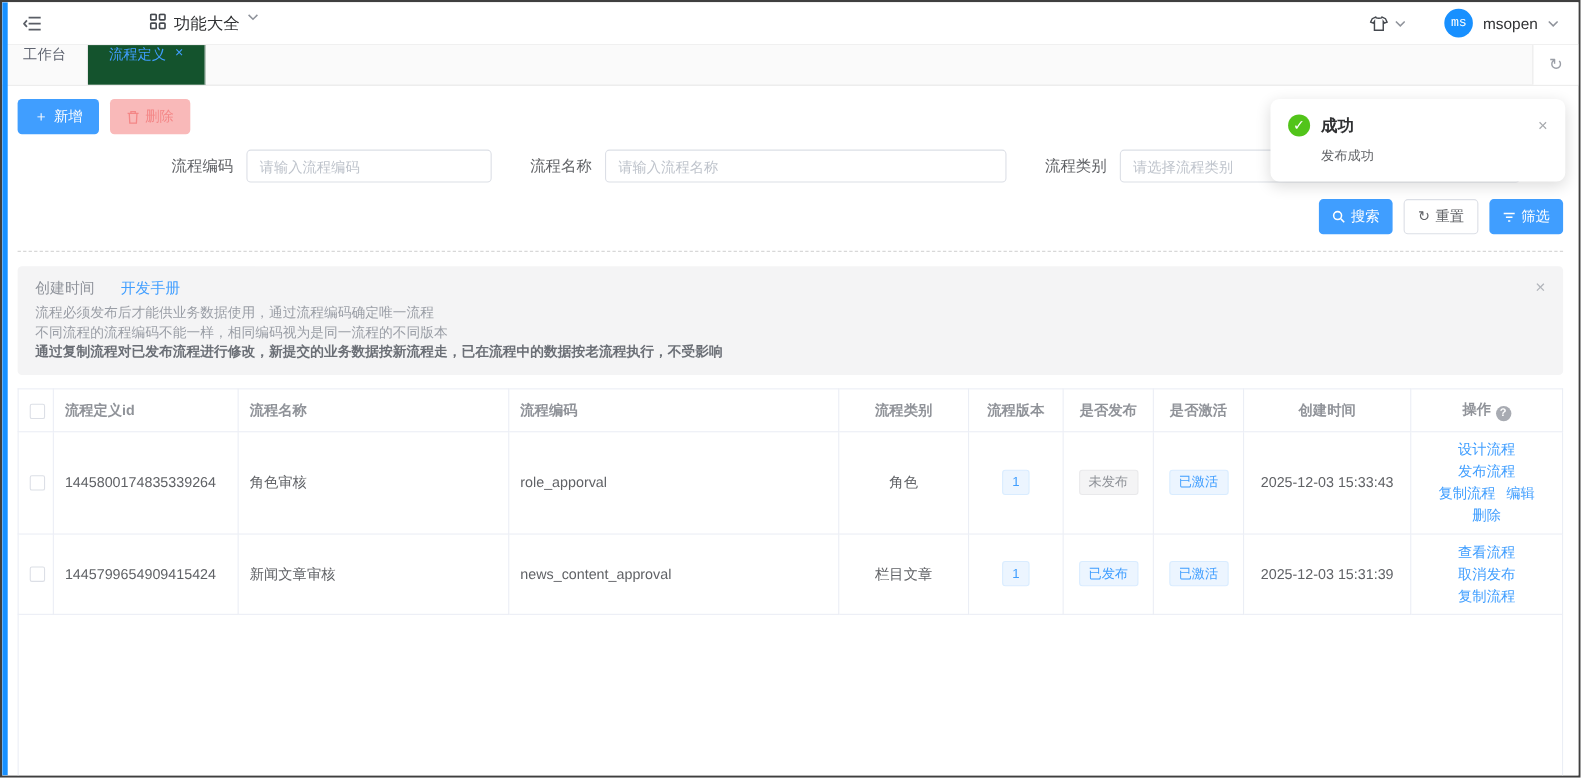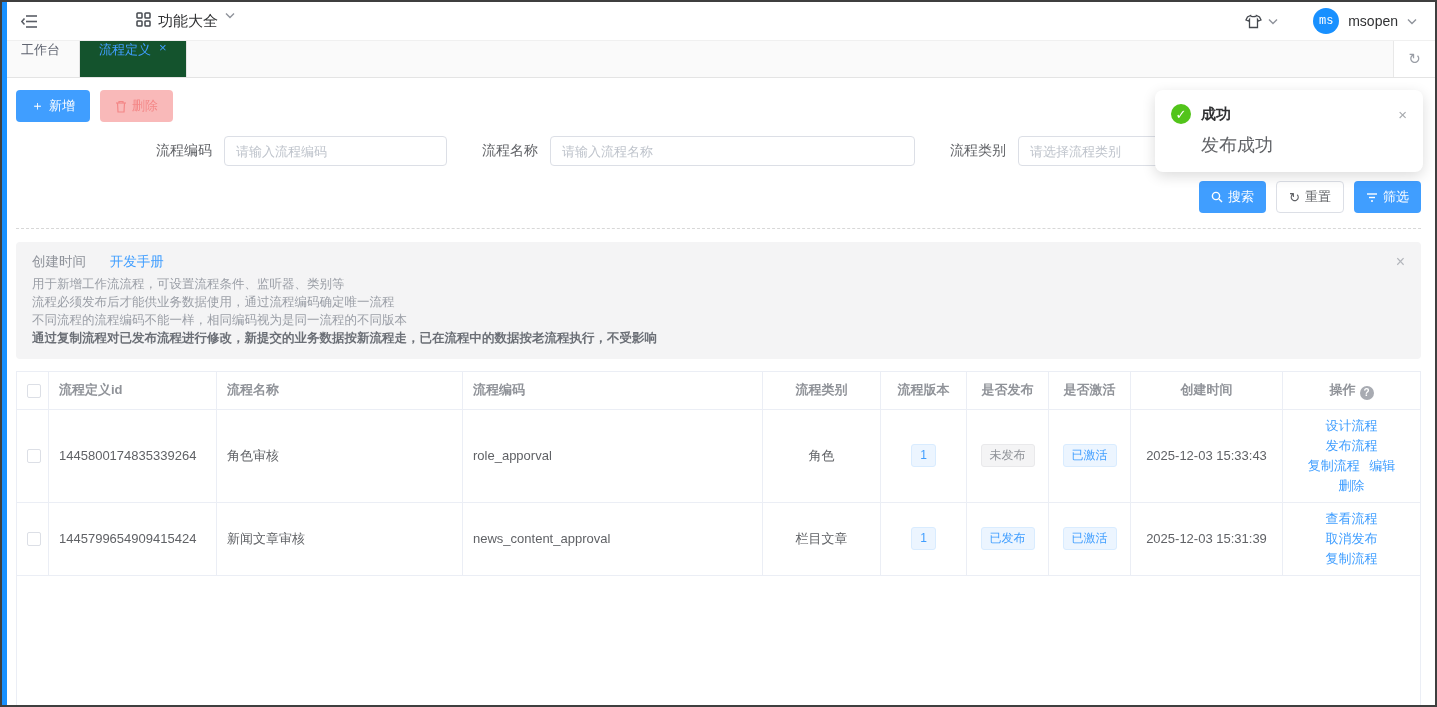--- a/index.html
+++ b/index.html
@@ -121,21 +121,21 @@
     padding: 14px 16px 15px;
   }
   .toast-head { display: flex; align-items: center; }
   .toast-icon {
     width: 20px; height: 20px; border-radius: 50%; background: var(--success, #52c41a);
     color: #fff; font-size: 13px; display: flex; align-items: center; justify-content: center;
     flex: 0 0 20px;
   }
   .toast-title { font-size: 15px; font-weight: bold; color: #303133; margin-left: 10px; }
   .toast-close { margin-left: auto; color: #a6a9ad; font-size: 15px; line-height: 1; cursor: pointer; }
-  .toast-msg { font-size: 18px; color: #606266; margin: 9px 0 0 30px; }
+  .toast-msg { font-size: 12px; color: #606266; margin: 9px 0 0 30px; }
   svg { display: block; }
 </style>
 </head>
 <body style="--accent: #409eff; --accent_dark: #1890ff; --success: #52c41a; --danger_bg: #f9b9b9; --danger_text: #f48787; --panel_bg: #f4f4f5; --border: #ebeef5; --tag_blue_bg: #ecf5ff; --tag_blue_border: #d9ecff; --tag_gray_bg: #f4f4f5; --tag_gray_border: #e9e9eb; --tag_gray_text: #909399;">
 
 <div class="screen">
   <div class="accent-strip"></div>
 
   <div class="topbar">
     <span class="icon-btn">
@@ -264,21 +264,20 @@
         </span>
           <span>筛选</span>
       </button>
     </div>
 
     <div class="info-panel">
       <div class="info-title-row">
         <span>创建时间</span>
         <a class="info-link">开发手册</a>
       </div>
-      <div class="info-line">用于新增工作流流程，可设置流程条件、监听器、类别等</div>
       <div class="info-line">流程必须发布后才能供业务数据使用，通过流程编码确定唯一流程</div>
       <div class="info-line">不同流程的流程编码不能一样，相同编码视为是同一流程的不同版本</div>
       <div class="info-line info-line-bold">通过复制流程对已发布流程进行修改，新提交的业务数据按新流程走，已在流程中的数据按老流程执行，不受影响</div>
       <span class="info-close">×</span>
     </div>
 
     <div class="table-zone">
       <table>
         <colgroup>
           <col style="width:32px">

